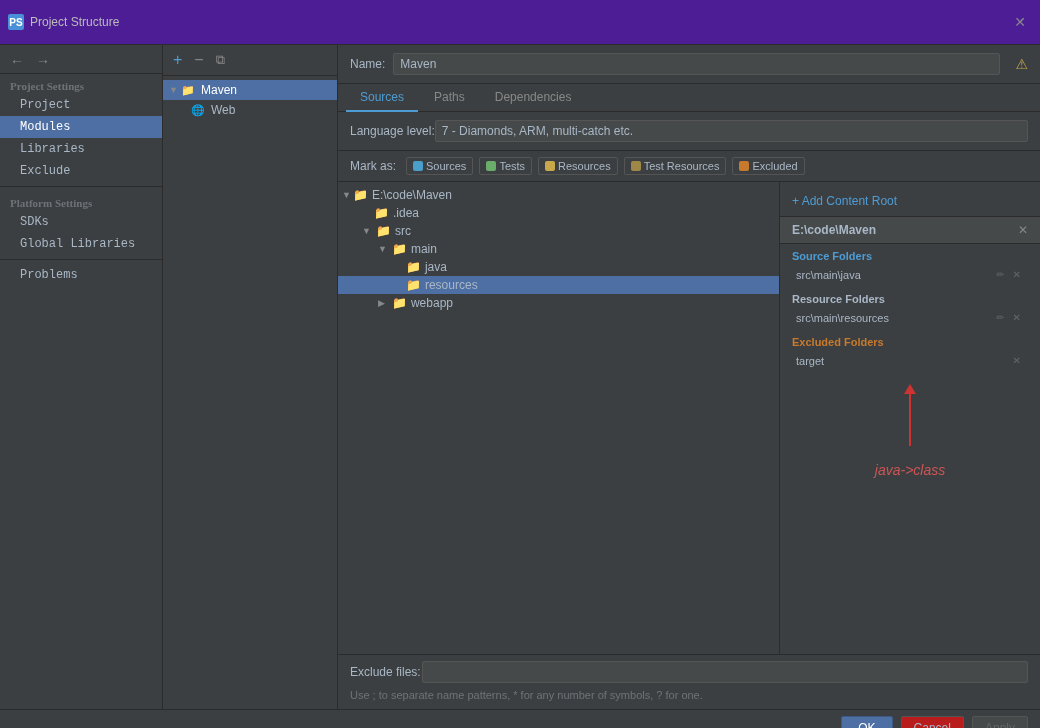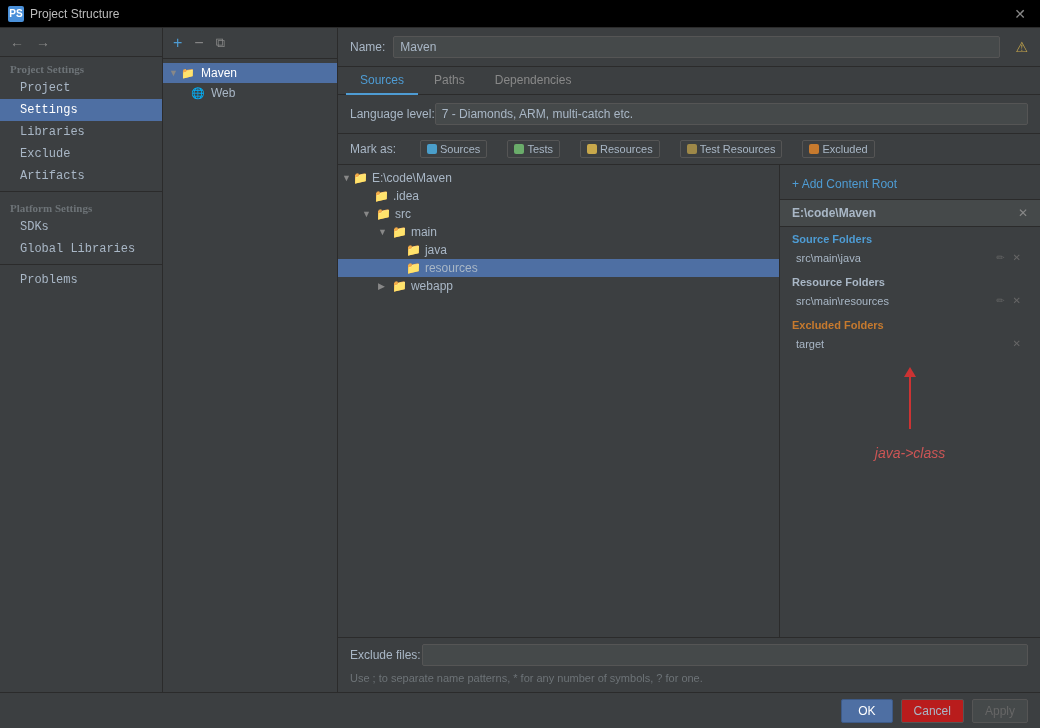--- a/index.html
+++ b/index.html
@@ -9,23 +9,23 @@
       background: #3c3f41;
       color: #a9b7c6;
       width: 1040px;
       height: 728px;
       overflow: hidden;
     }
 
     .title-bar {
       display: flex;
       align-items: center;
-      background: #000000;
-      border-bottom: 1px solid #2b2b2b;
-      height: 28px;
+      background: #4c1d95;
+      border-bottom: 1px solid #2b2b2b;
+      height: 45px;
       padding: 0 8px;
       user-select: none;
     }
     .title-bar-icon {
       width: 16px;
       height: 16px;
       margin-right: 6px;
       background: #4a90d9;
       border-radius: 2px;
       display: flex; align-items: center; justify-content: center;
@@ -211,21 +211,21 @@
       appearance: none;
       border-radius: 2px;
       cursor: pointer;
     }
 
     
     .mark-as-bar {
       display: flex;
       align-items: center;
       padding: 6px 12px;
-      gap: 20px;
+      gap: 6px;
       border-bottom: 1px solid #2b2b2b;
       flex-wrap: wrap;
     }
     .mark-label { color: #a9b7c6; font-size: 12px; margin-right: 4px; }
     .mark-btn {
       display: flex;
       align-items: center;
       gap: 3px;
       padding: 2px 6px;
       background: none;
@@ -458,30 +458,27 @@
     <div class="sidebar">
       <div class="sidebar-nav">
         <button class="nav-btn">←</button>
         <button class="nav-btn">→</button>
       </div>
       <div class="sidebar-section-label">Project Settings</div>
       <div class="sidebar-item">
         <span>Project</span>
       </div>
       <div class="sidebar-item active">
-        <span>Settings</span>
+        <span>Modules</span>
       </div>
       <div class="sidebar-item">
         <span>Libraries</span>
       </div>
       <div class="sidebar-item">
         <span>Exclude</span>
-      </div>
-      <div class="sidebar-item">
-        <span>Artifacts</span>
       </div>
       <div class="sidebar-divider"></div>
       <div class="sidebar-section-label">Platform Settings</div>
       <div class="sidebar-item">
         <span>SDKs</span>
       </div>
       <div class="sidebar-item">
         <span>Global Libraries</span>
       </div>
       <div class="sidebar-divider"></div>

